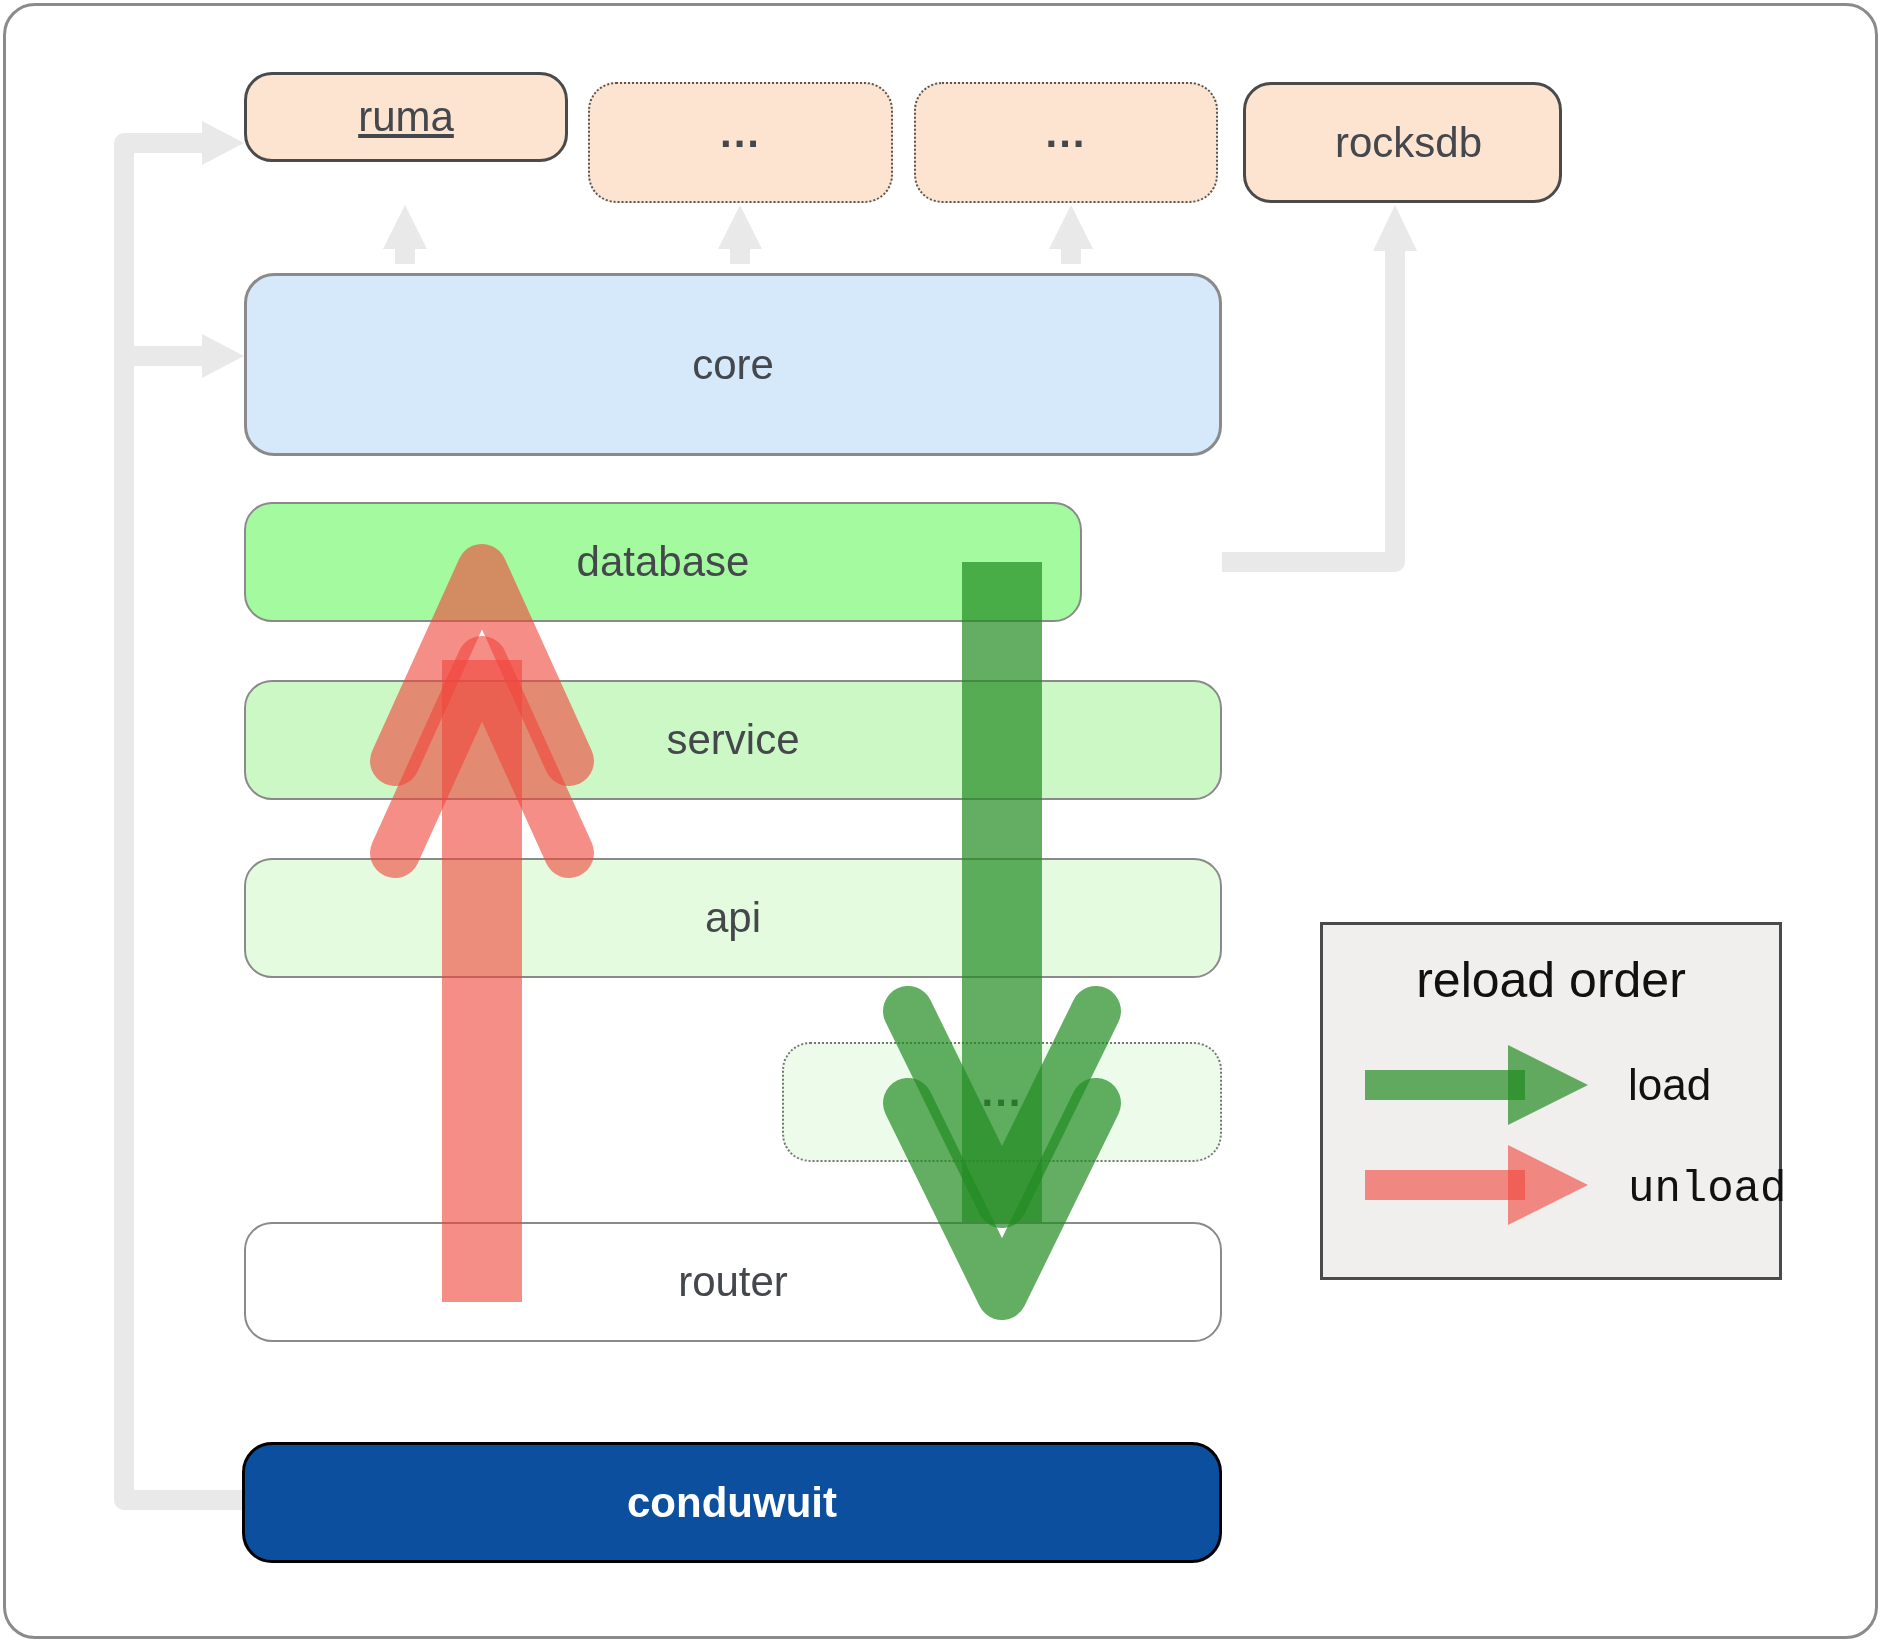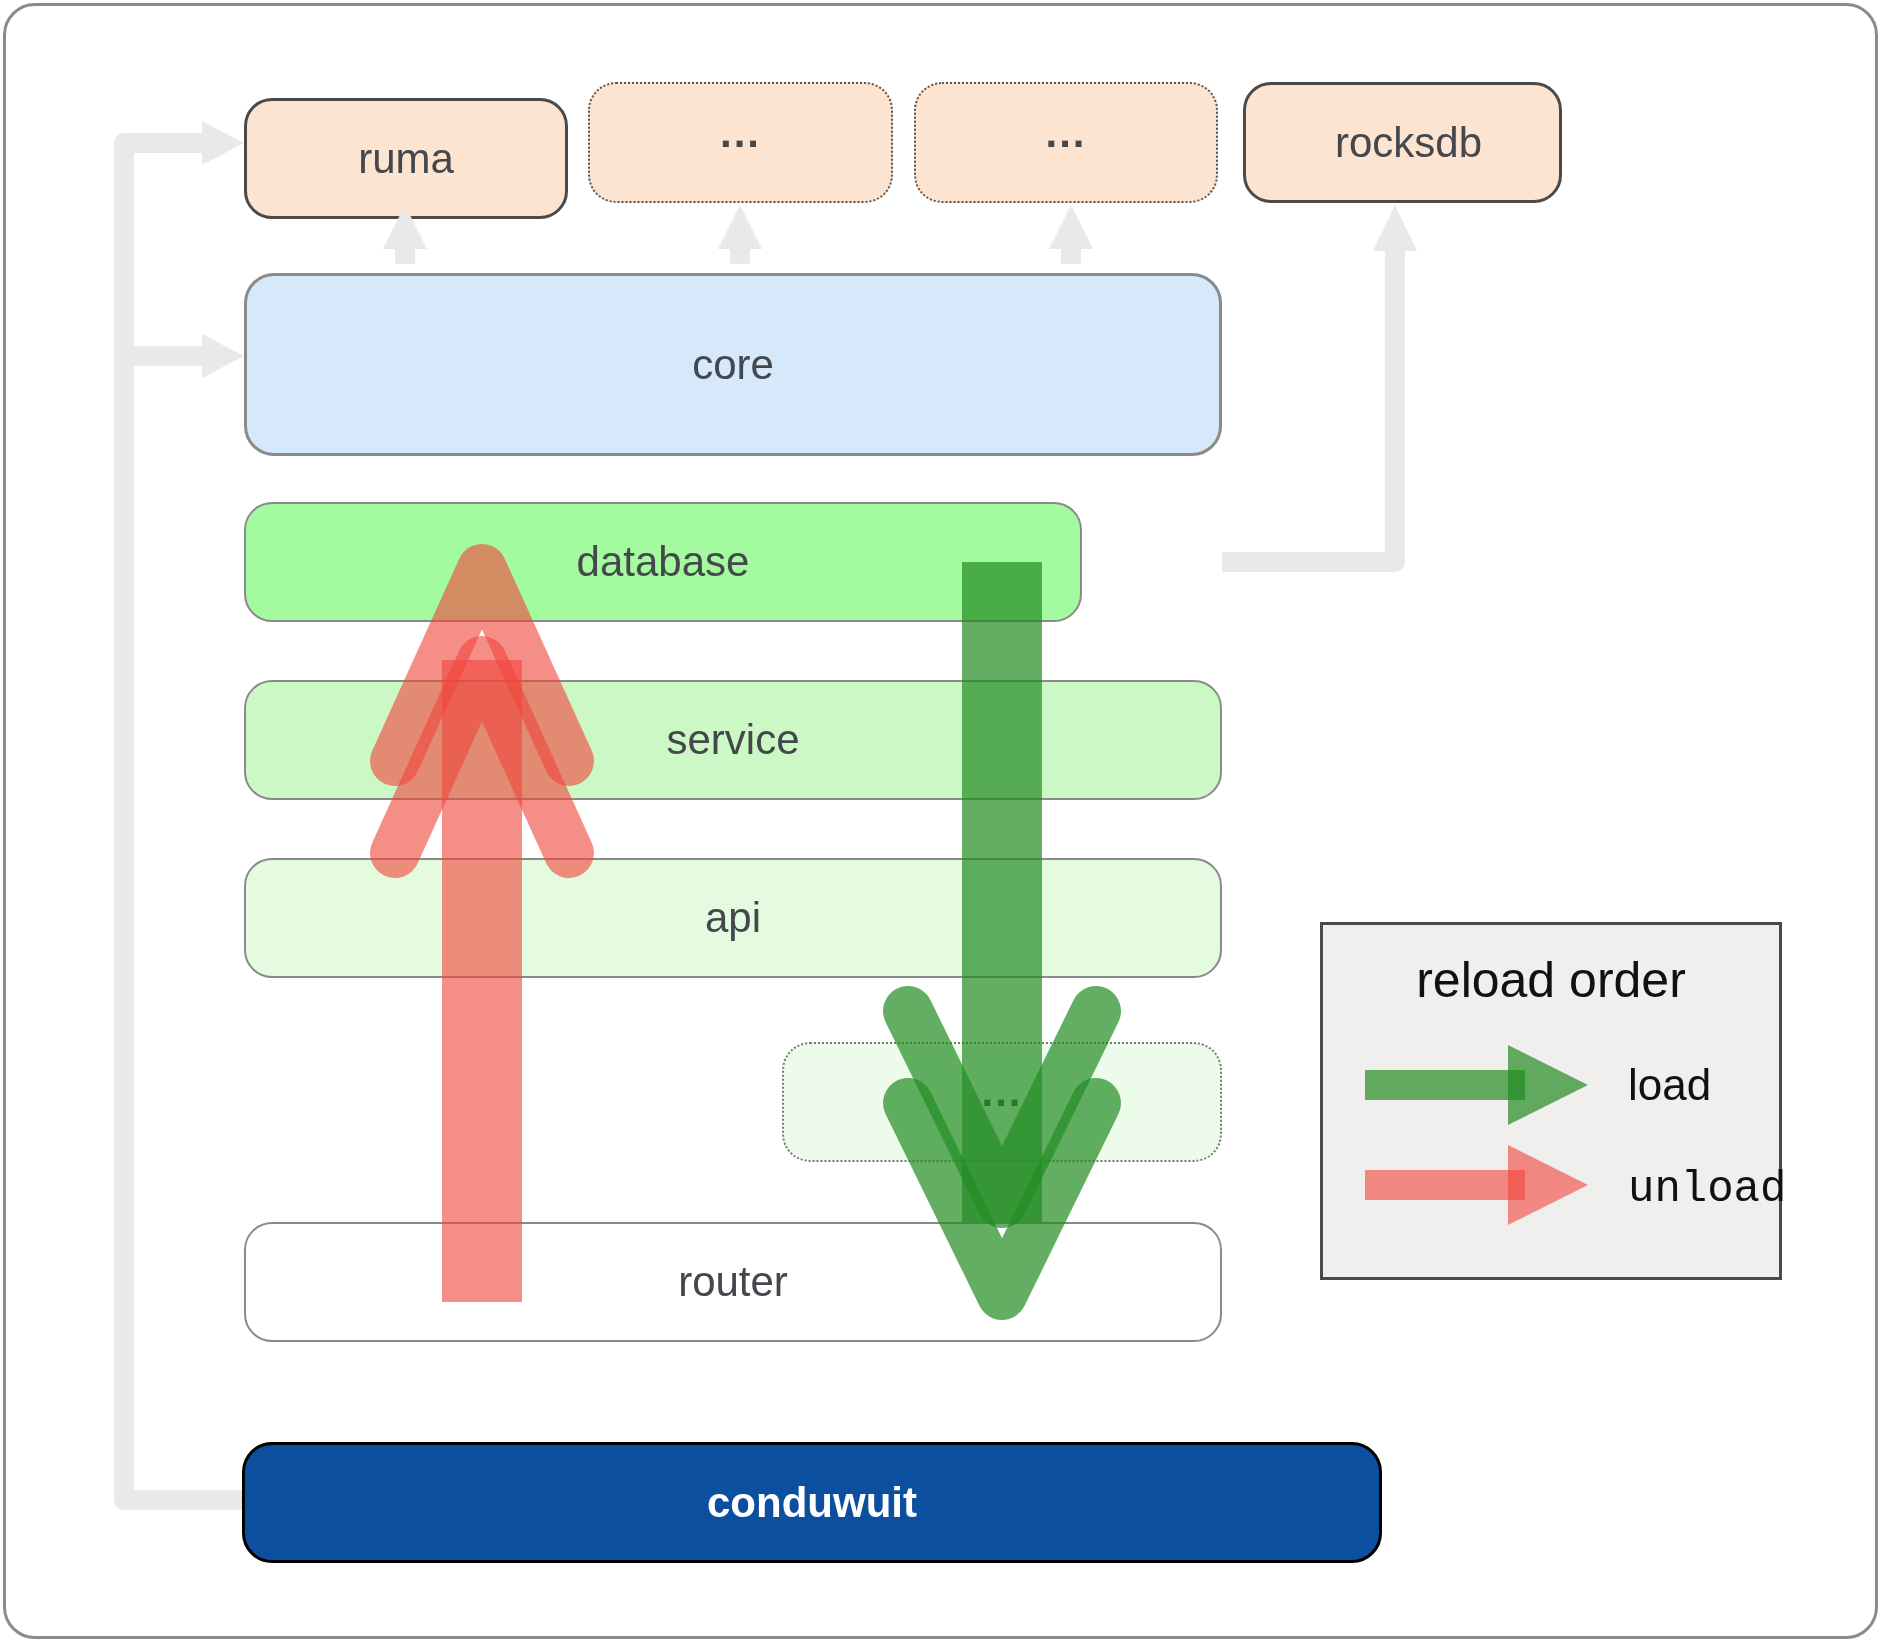--- a/index.html
+++ b/index.html
@@ -62,21 +62,21 @@
     font-size:44px;color:#111111;
   }
 </style>
 </head>
 <body>
 
 <div id="canvas">
 
   <div id="frame"></div>
 
-  <div class="box peach" style="left:244px;top:98px;width:324px;height:121px;">
+  <div class="box peach" style="left:244px;top:72px;width:324px;height:90px;text-decoration:underline;">
     <span>ruma</span>
   </div>
 
   <div class="box peach dotted" style="left:588px;top:82px;width:305px;height:121px;">
     <span class="dots">...</span>
   </div>
 
   <div class="box peach dotted" style="left:914px;top:82px;width:304px;height:121px;">
     <span class="dots">...</span>
   </div>
@@ -103,21 +103,21 @@
 
 
   <div class="box box-module dotted" style="left:782px;top:1042px;width:440px;height:120px;">
     <span class="dots">...</span>
   </div>
 
   <div class="box box-router" style="left:244px;top:1222px;width:978px;height:120px;">
     <span>router</span>
   </div>
 
-  <div class="box box-conduwuit" style="left:242px;top:1442px;width:1140px;height:121px;">
+  <div class="box box-conduwuit" style="left:242px;top:1442px;width:980px;height:121px;">
     <span>conduwuit</span>
   </div>
 
   <svg id="arrow-layer" width="1883" height="1643" viewBox="0 0 1883 1643">
 
     <g style="stroke:var(--connector-gray);fill:none;stroke-width:20;stroke-linejoin:round;">
       <path d="M 242 1500 L 124 1500 L 124 143 L 202 143"></path>
       <path d="M 124 356 L 202 356"></path>
     </g>
     <polygon points="202,121 202,165 244,143" style="fill:var(--connector-gray);"></polygon>

